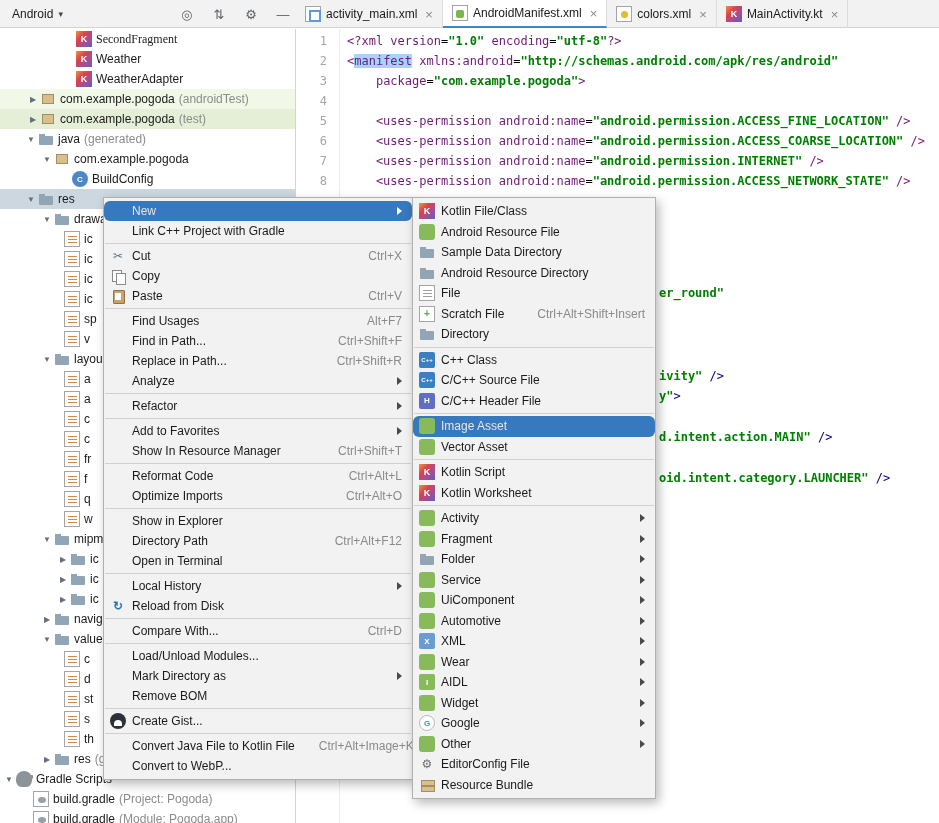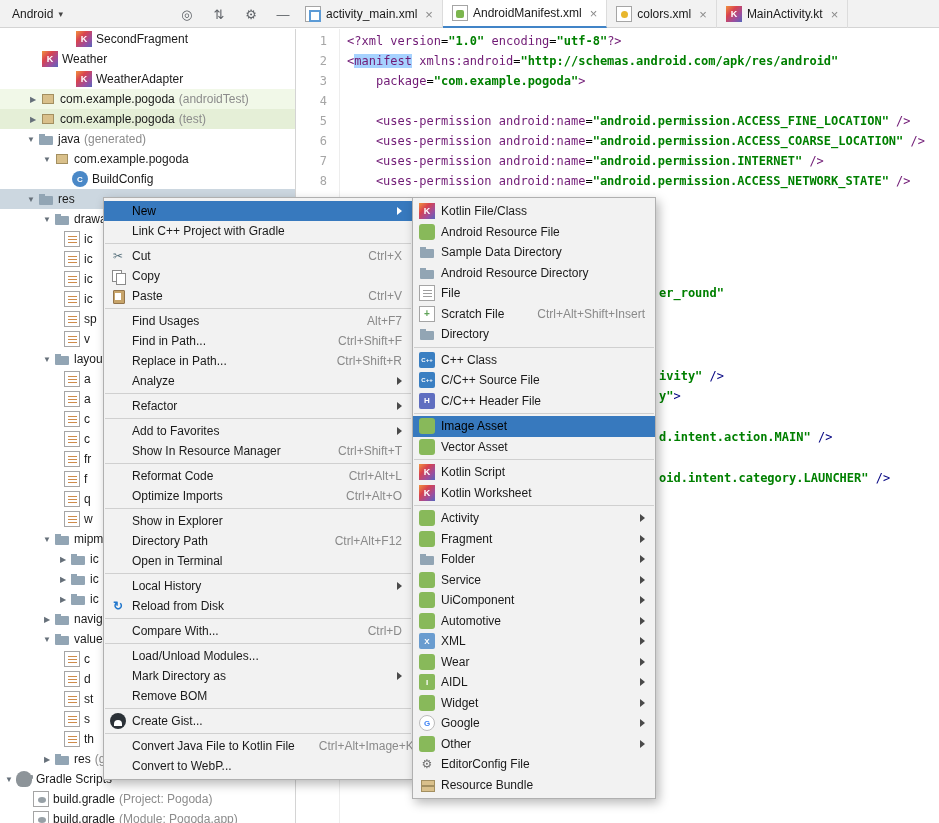--- a/index.html
+++ b/index.html
@@ -47,21 +47,21 @@
 
   
   .menu { position:absolute; background:#f2f2f2; border:1px solid #b0b0b0; box-shadow:3px 4px 10px rgba(0,0,0,.28); padding:3px 0; z-index:50; }
   .menu.ctx { left:103px; top:197px; width:310px; }
   .menu.sub { left:412px; top:197px; width:244px; z-index:51; }
   .mitem { height:20px; display:flex; align-items:center; gap:6px; padding:0 10px 0 6px; white-space:nowrap; cursor:default; }
   .menu.sub .mitem { height:20.5px; }
   .mlabel { flex:1; }
   .mshortcut { color:#8a8a8a; padding-left:18px; }
   .marrow { width:0; height:0; border-left:5px solid #4a4a4a; border-top:4px solid transparent; border-bottom:4px solid transparent; margin-left:6px; flex:none; }
-  .mitem.hl { background:#3779be; color:#000000; }
+  .mitem.hl { background:#3779be; color:#e5e5e5;border-radius:6px; }
   .mitem.hl .marrow { border-left-color:#fff; }
   .msep { height:1px; background:#d0d0d0; margin:2px 1px; }
 
   
   .icn { display:inline-block; width:16px; height:16px; position:relative; flex:none; }
   .icn::after { position:absolute; inset:0; display:flex; align-items:center; justify-content:center; font:bold 8px "Liberation Sans",sans-serif; }
   .i-kotlin { background:linear-gradient(135deg,#f1933e,#d8434f 35%,#9d4e9e 70%,#5566bb); }
   .i-kotlin::after { content:"K"; color:#fff; font-size:9px; }
   .i-package::before { content:""; position:absolute; inset:3px 2px; background:#d9c08b; border:1px solid #a38f60; }
   .i-folder::before { content:""; position:absolute; left:1px; right:1px; top:5px; bottom:2px; background:#92a5b4; border-radius:1px; }
@@ -139,25 +139,25 @@
       <div class="tab">
         <span class="icn i-kotlin"></span>
         <span class="tlabel">MainActivity.kt</span>
         <span class="tclose">×</span>
       </div>
     </div>
 </div>
 
 <div class="project-panel">
   <div>
-      <div class="trow" style="padding-left: 76px;">
+      <div class="trow" style="padding-left: 76px; font-family: Liberation Serif, serif;">
         <span class="icn i-kotlin"></span>
         <span class="tname">SecondFragment</span>
       </div>
-      <div class="trow" style="padding-left: 32px; margin-left: 10px;">
+      <div class="trow" style="padding-left: 76px;">
         <span class="icn i-kotlin"></span>
         <span class="tname">Weather</span>
       </div>
       <div class="trow" style="padding-left: 76px;">
         <span class="icn i-kotlin"></span>
         <span class="tname">WeatherAdapter</span>
       </div>
       <div class="trow bg-green" style="padding-left: 26px;">
         <span class="tarrow">▶</span>
         <span class="icn i-package"></span>

